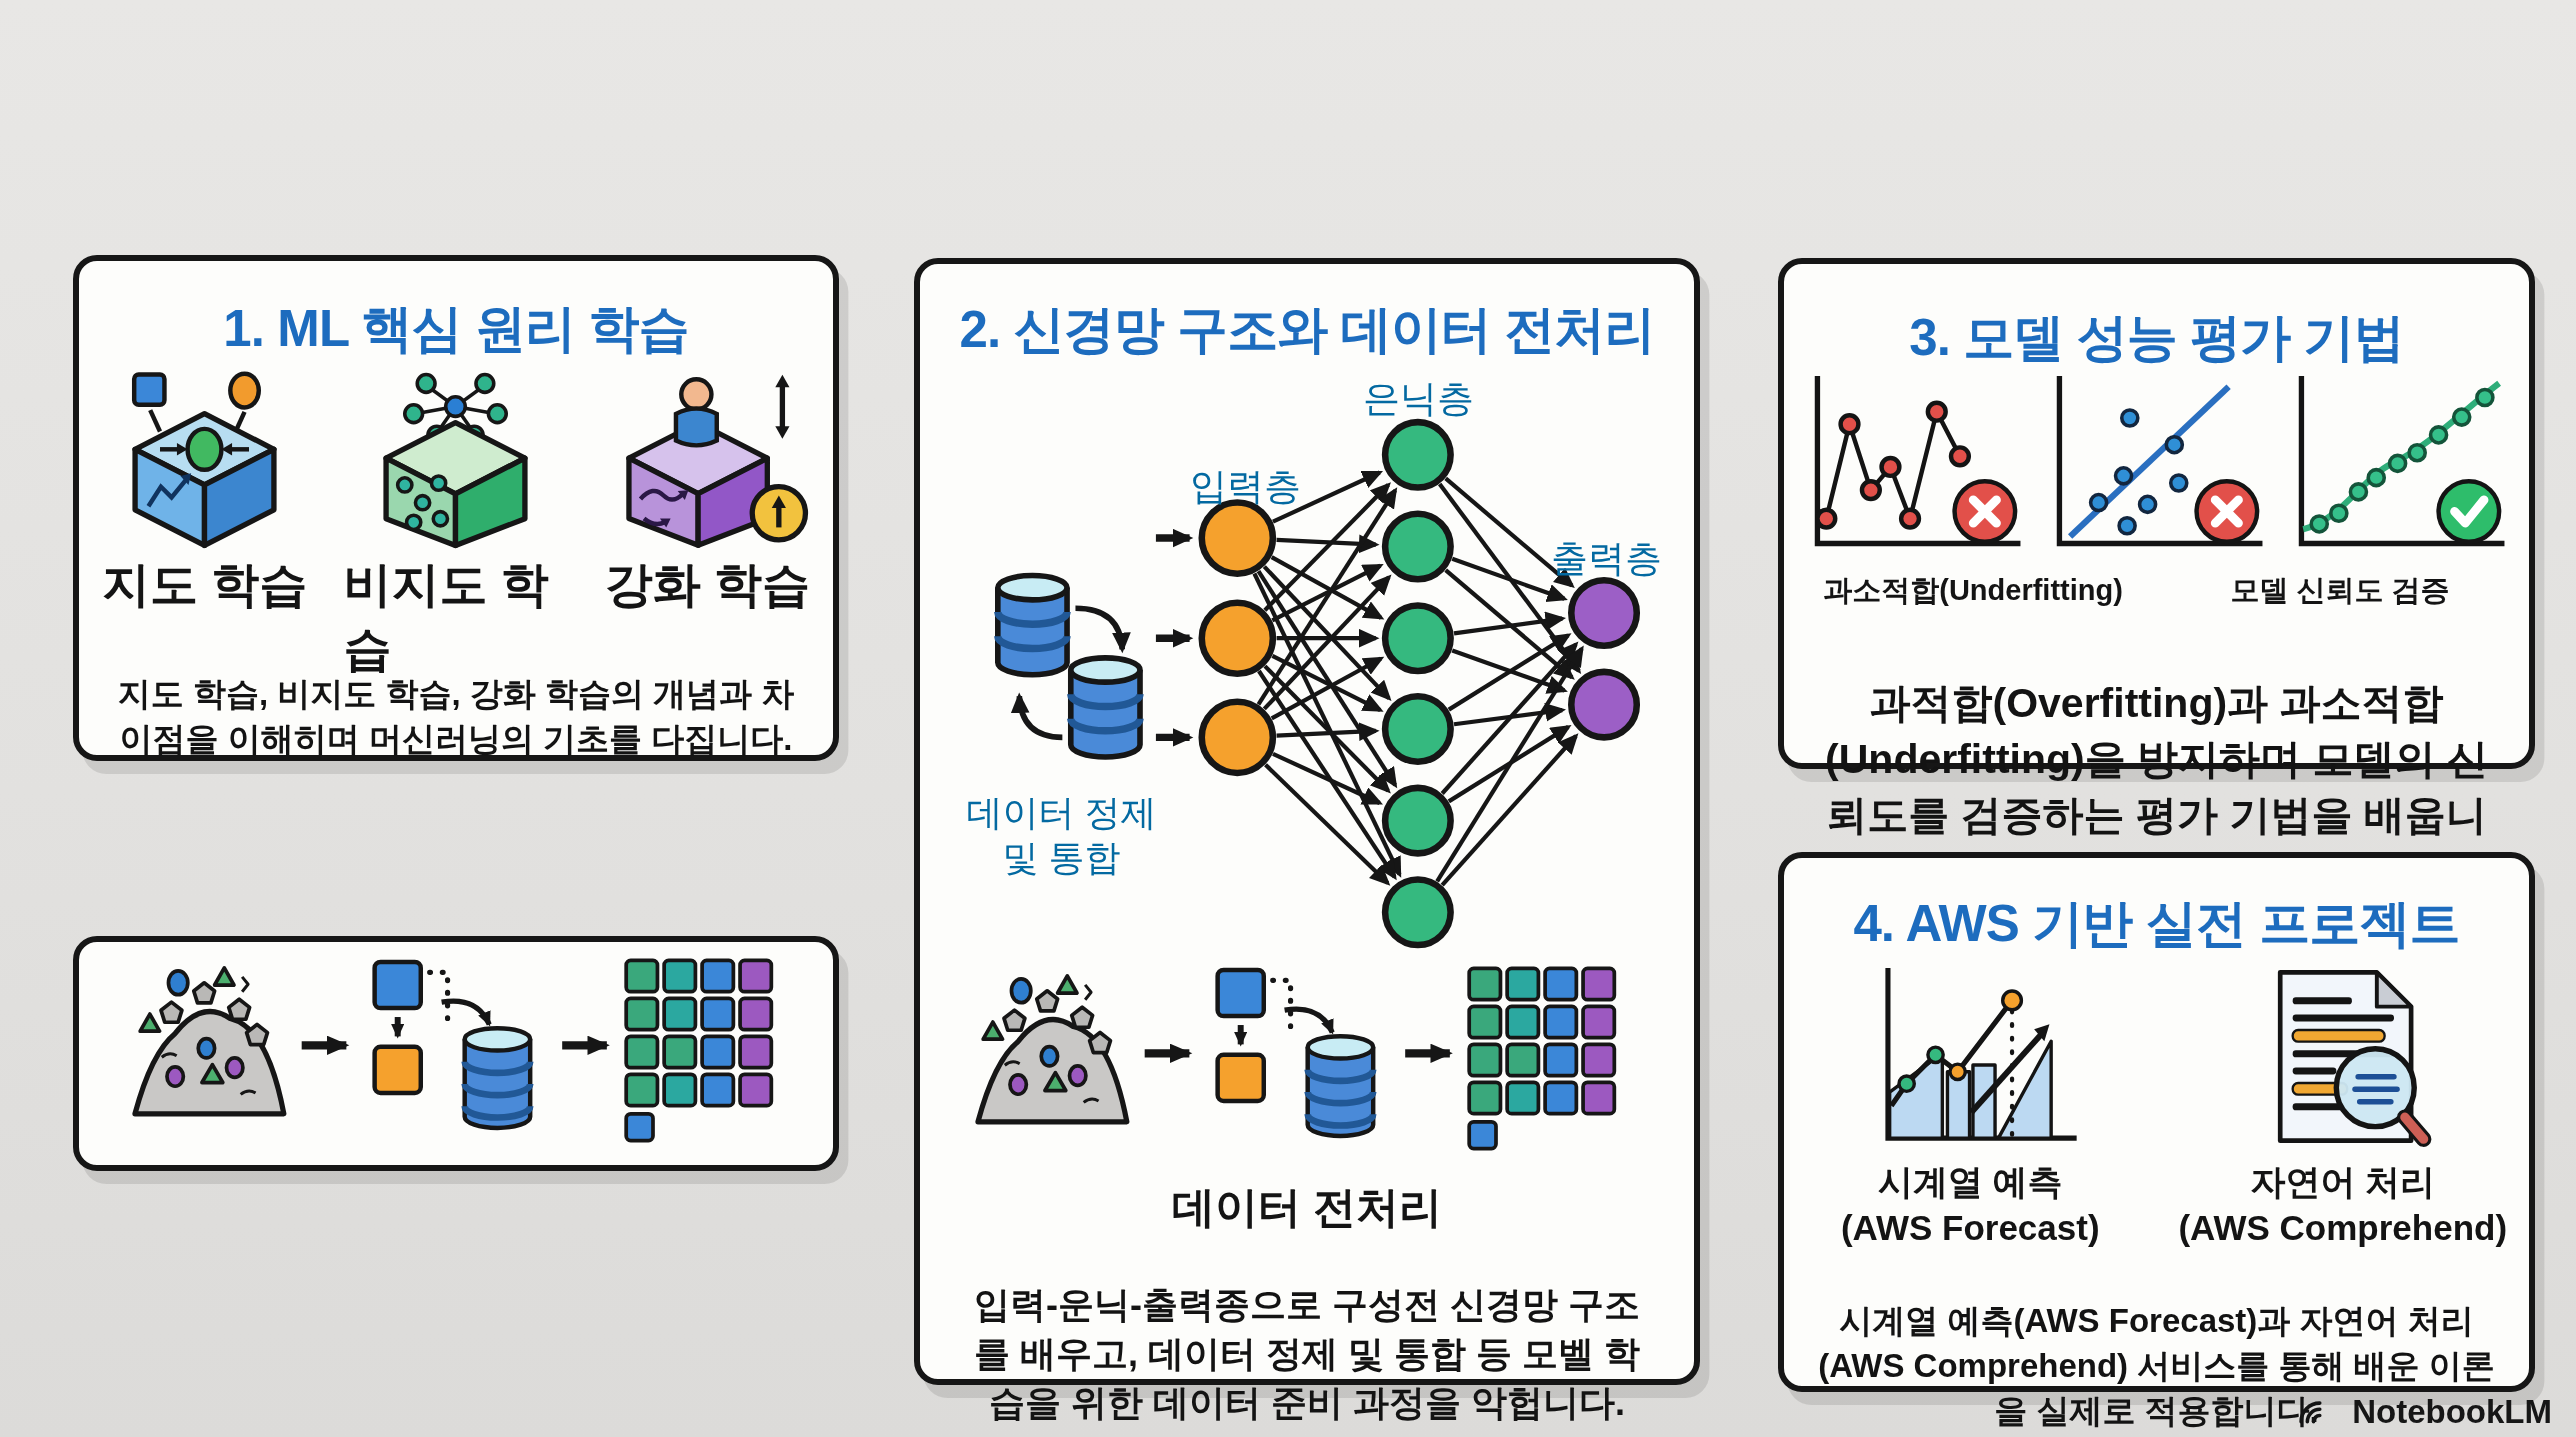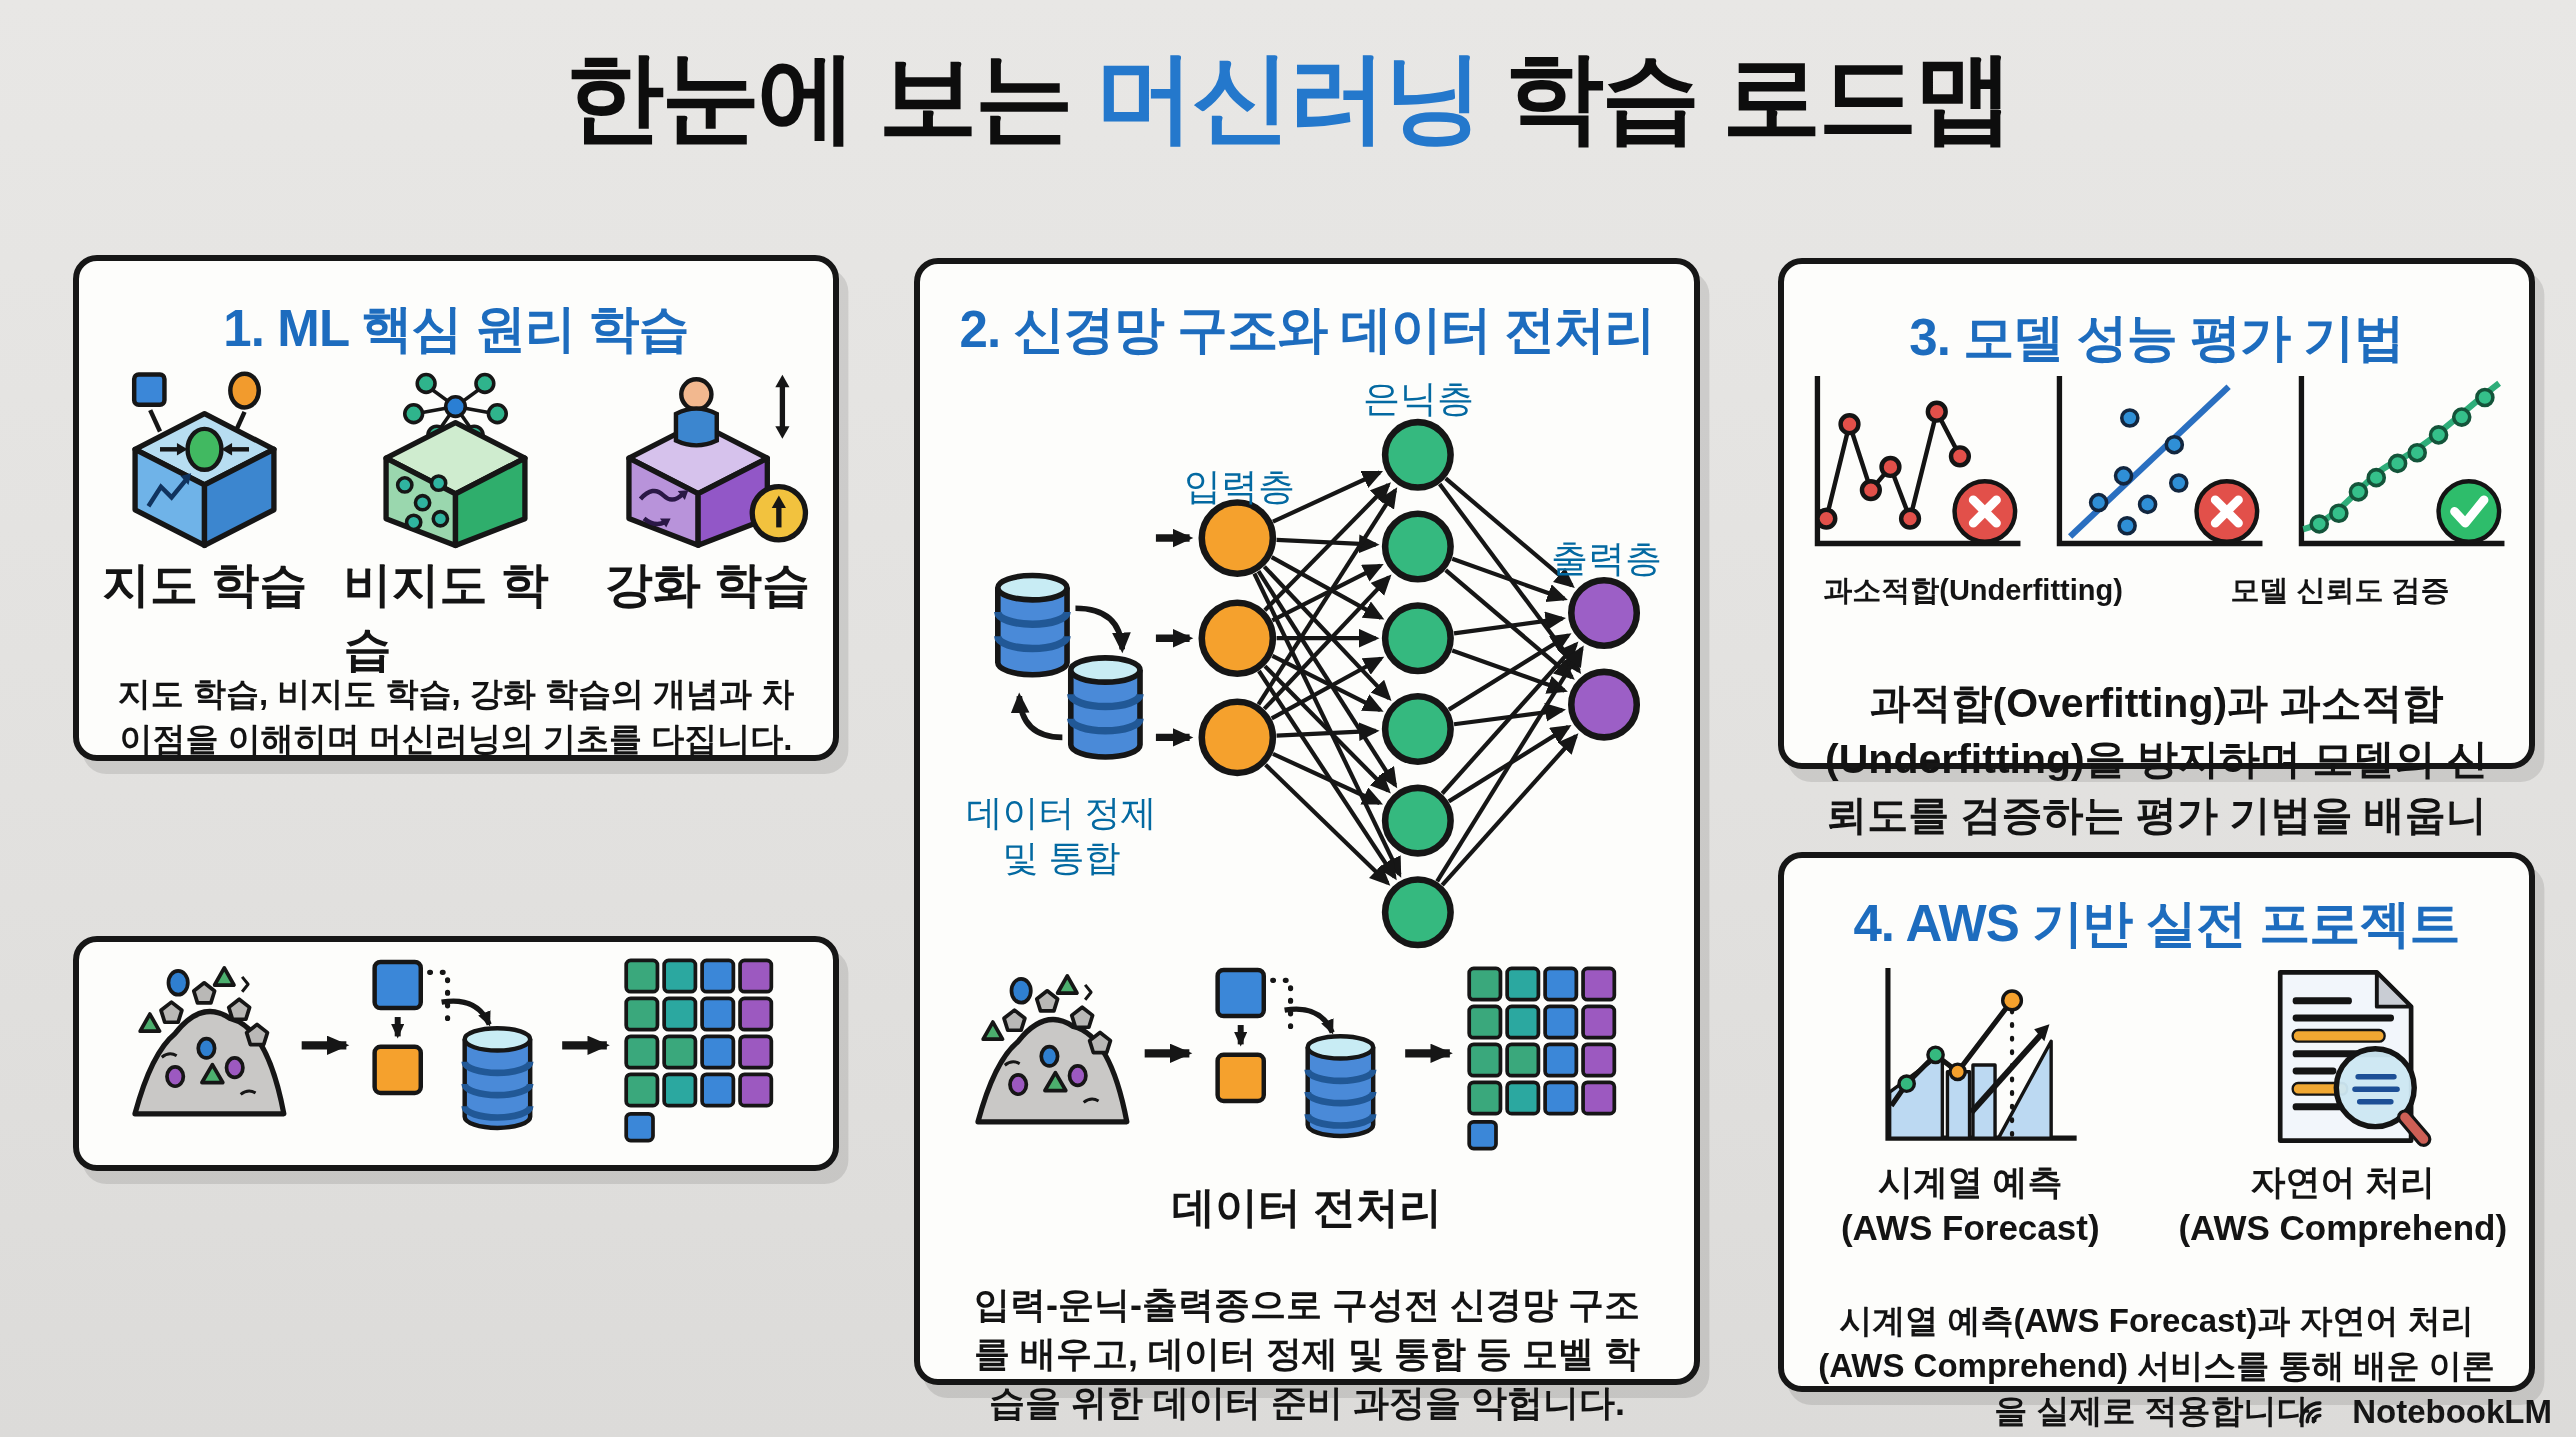--- a/index.html
+++ b/index.html
@@ -23,21 +23,21 @@
   #panel1 .desc{top:378px;left:28px;right:28px;font-size:33px;}
   
   #panel1b{left:73px;top:936px;width:754px;height:223px;display:flex;align-items:center;justify-content:center;}
   
   #panel2{left:914px;top:258px;width:774px;height:1115px;}
   #panel2 h2{margin-top:32px;}
   #nn-svg{position:absolute;left:0;top:0;width:774px;height:711px;}
   #panel2 .pipeline-mount{position:absolute;left:52px;top:700px;width:655px;}
   #panel2 .plabel{position:absolute;left:0;top:915px;width:100%;text-align:center;font-size:43px;font-weight:800;}
   #panel2 .desc{top:981px;left:41px;right:41px;}
-  #lbl-input{left:240px;top:198px;width:159px;}
+  #lbl-input{left:246px;top:198px;width:159px;}
   #lbl-hidden{left:419px;top:110px;width:159px;}
   #lbl-output{left:607px;top:270px;width:159px;}
   #lbl-db{left:34px;top:526px;width:215px;font-size:36px;line-height:1.25;}
   
   #panel3{left:1778px;top:258px;width:745px;height:499px;}
   #panel3 h2{margin-top:40px;}
   .p3-row{position:absolute;top:105px;left:17px;right:17px;display:flex;justify-content:space-between;}
   .p3-labels{position:absolute;top:307px;left:5.6px;right:5.6px;display:flex;}
   .p3-labels div{flex:1;text-align:center;font-weight:800;font-size:29px;}
   #panel3 .desc{top:371px;left:32px;right:32px;font-size:41px;}
@@ -51,21 +51,20 @@
   
   #brand{position:absolute;right:24px;bottom:7.5px;display:flex;align-items:center;gap:26px;
          font-size:33px;font-weight:700;color:#161616;}
   .pipeline-mount svg{display:block;width:100%;height:auto;}
 </style>
 </head>
 <body>
 
 <div id="stage">
 
-  <h1 class="title"><span>한눈에 보는 </span><span class="hl">머신러닝</span><span> 학습 로드맵</span></h1>
 
   <section class="panel" id="panel1">
     <h2>1. ML 핵심 원리 학습</h2>
     <div class="p1-row">
       <div class="concept">
         <svg width="187" height="178" viewBox="0 0 210 200">
           <rect x="26" y="4" width="34" height="34" rx="5" fill="#3b87d8" stroke="#161616" stroke-width="5"></rect>
           <ellipse cx="150" cy="22" rx="16" ry="19" fill="#f29b2d" stroke="#161616" stroke-width="5"></ellipse>
           <line x1="44" y1="44" x2="55" y2="68" stroke="#161616" stroke-width="5"></line>
           <line x1="150" y1="46" x2="140" y2="68" stroke="#161616" stroke-width="5"></line>

